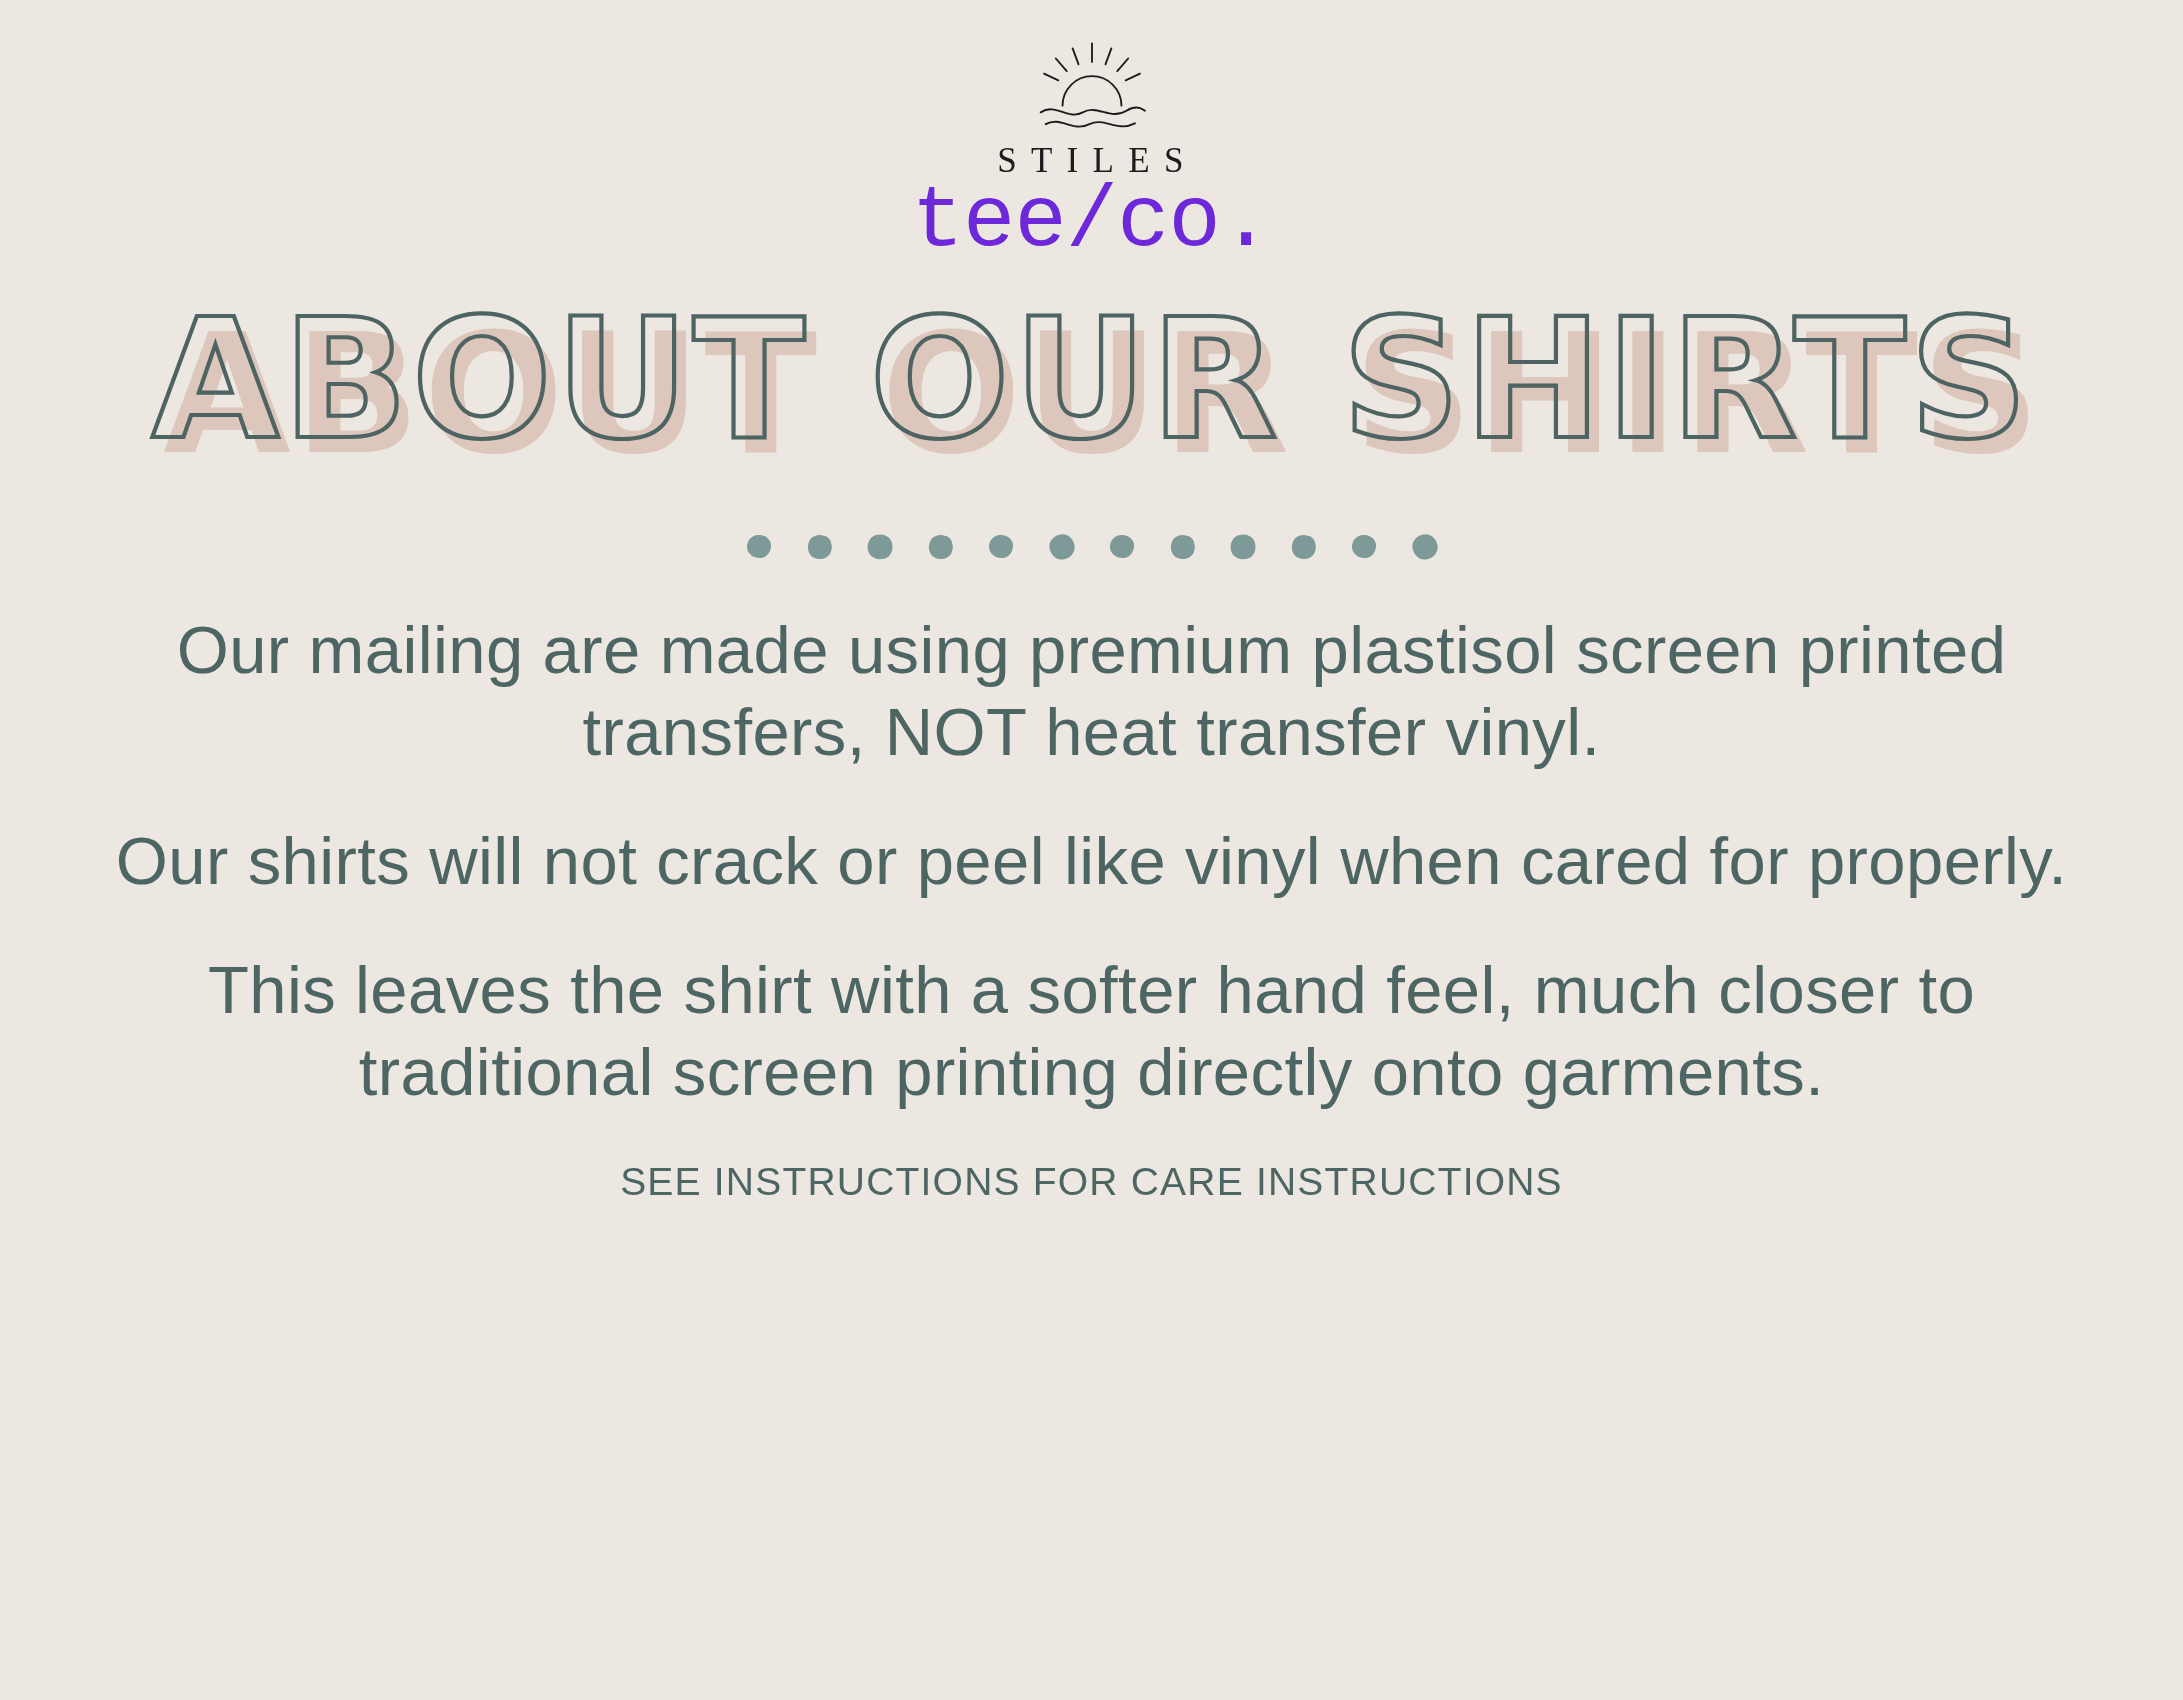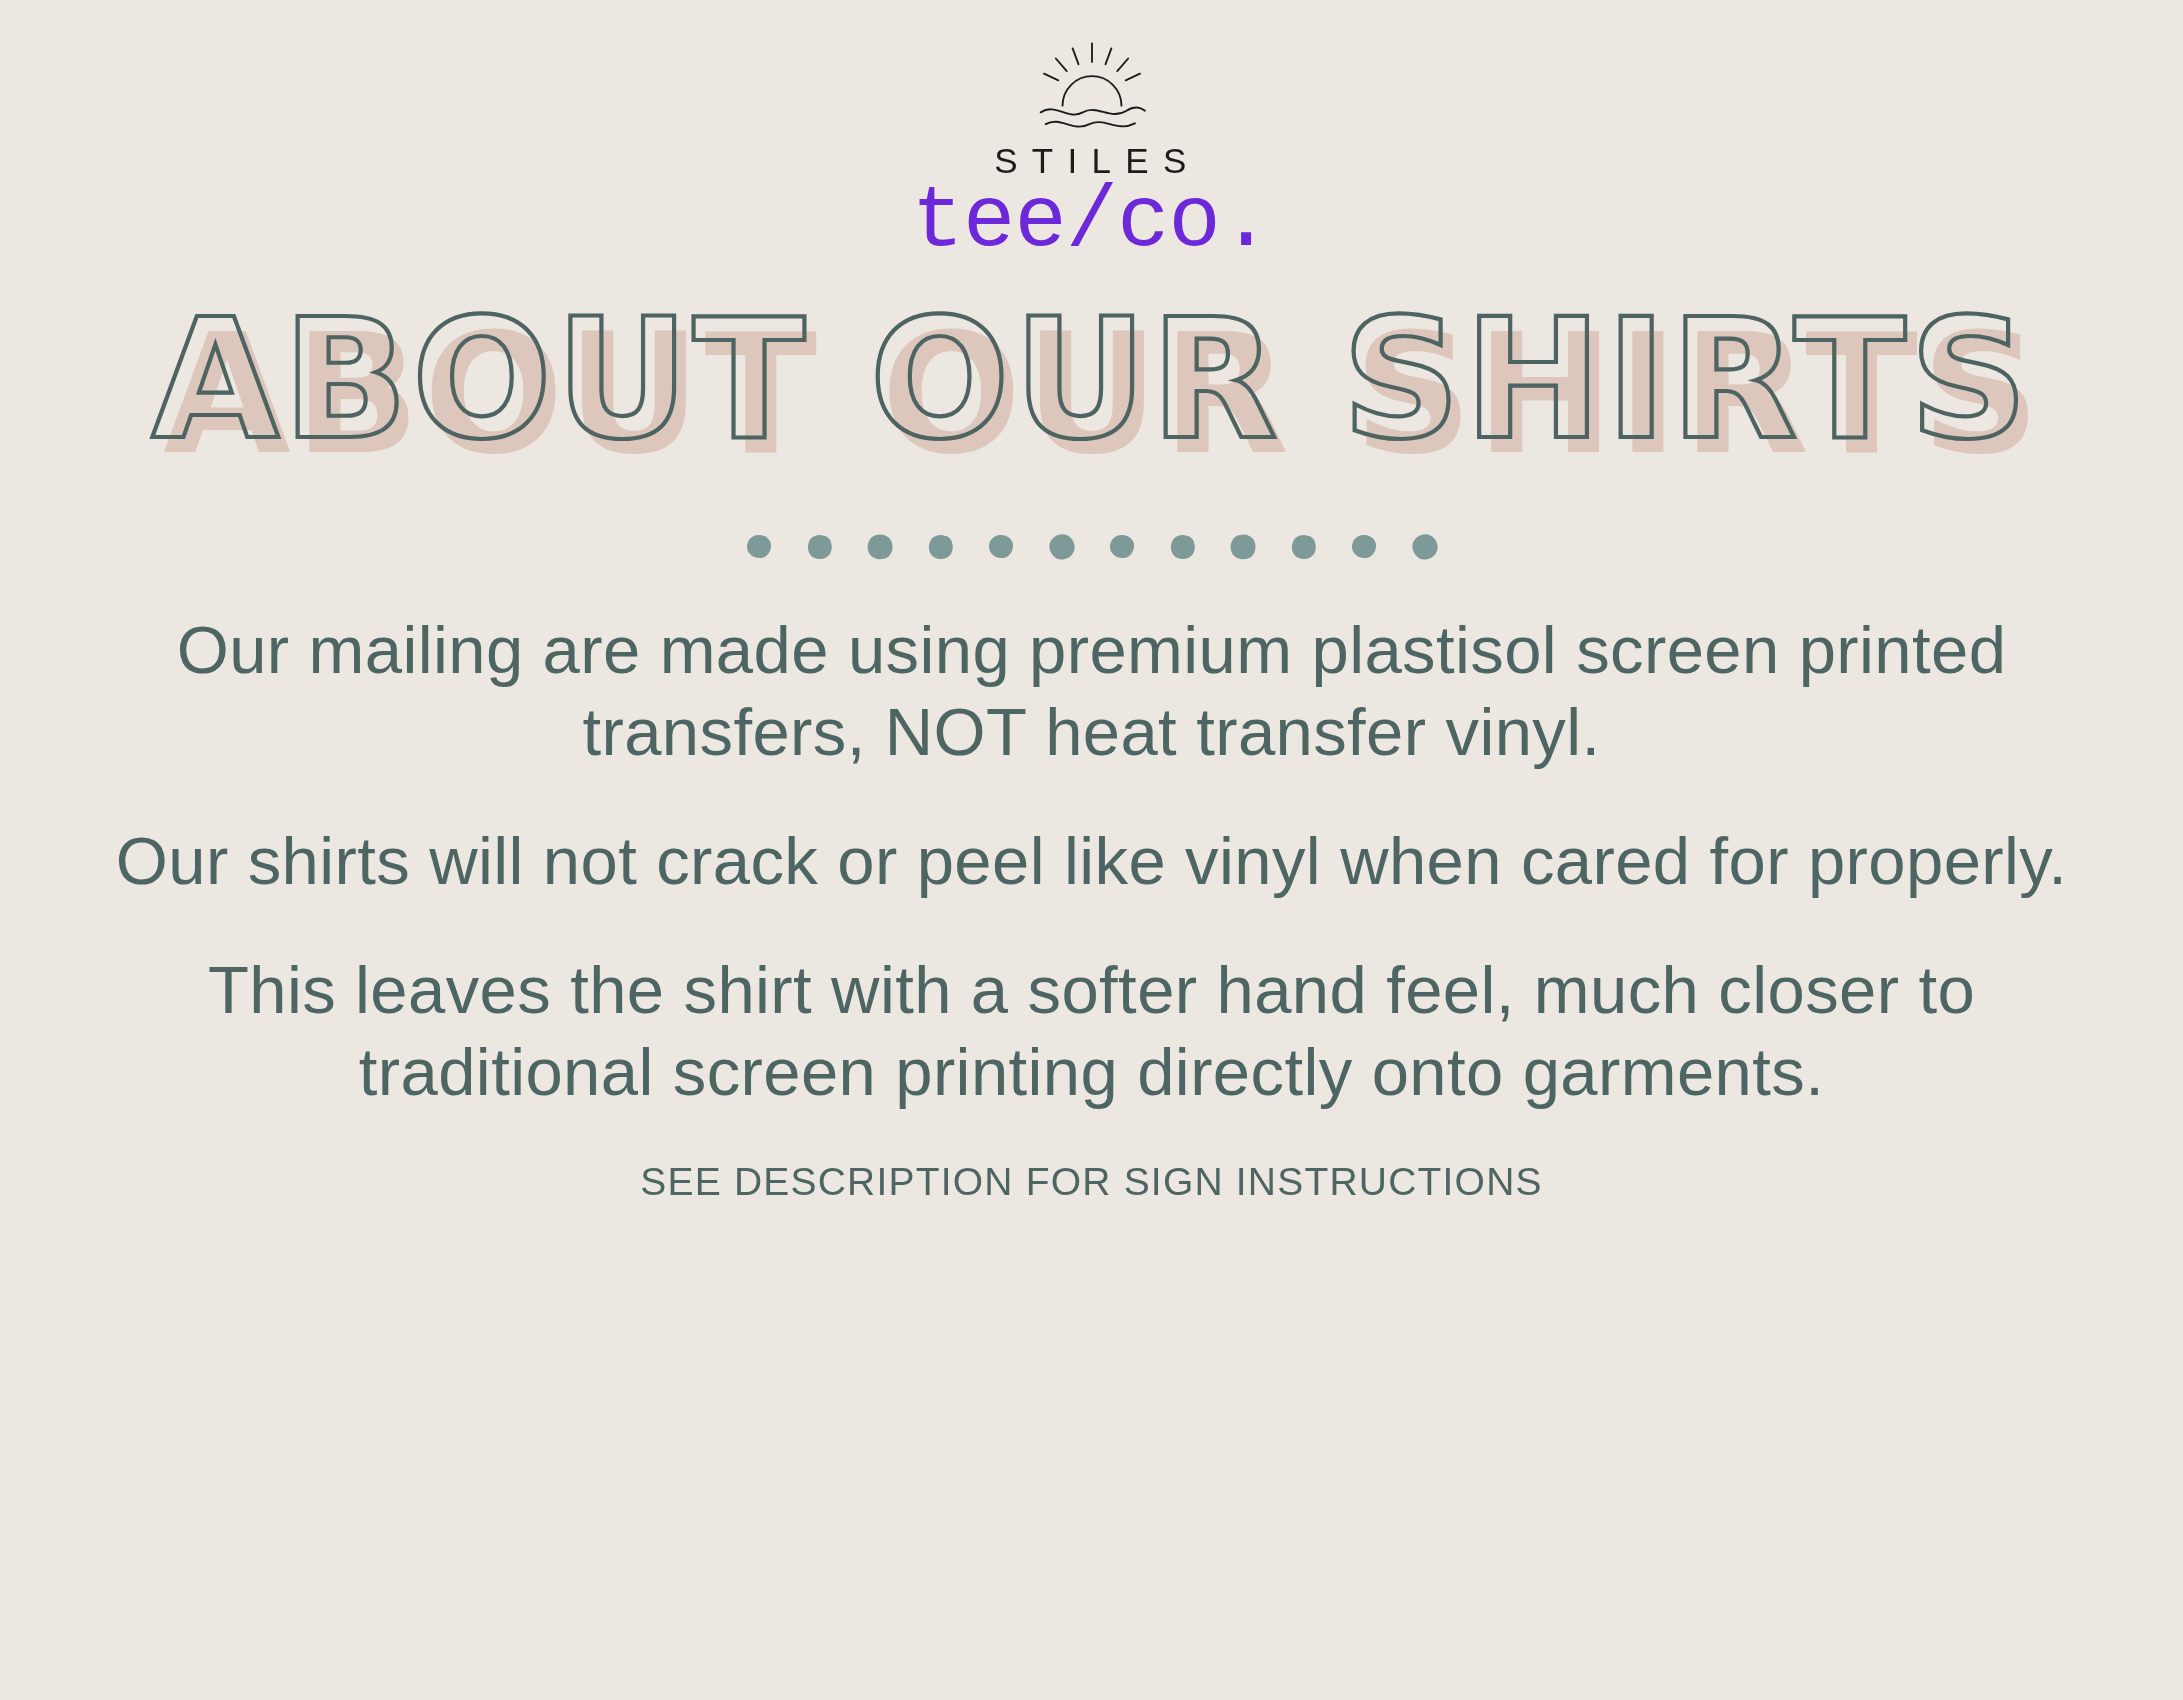--- a/index.html
+++ b/index.html
@@ -31,21 +31,21 @@
     flex-direction: column;
     align-items: center;
     width: 353px;
   }
   .logo-mark {
     width: 160px;
     height: 101px;
     display: block;
   }
   .logo-brand {
-    font-family: Liberation Sans, sans-serif;
+    font-family: Liberation Serif, serif;
     font-size: 35px;
     letter-spacing: 14.3px;
     color: #1c1c1c;
     margin-top: 1.7px;
     margin-left: 11.8px;
     line-height: 1;
   }
   .logo-wordmark {
     font-family: Liberation Mono, monospace;
     font-size: 87px;
@@ -201,18 +201,18 @@
     <span class="dot"></span>
     <span class="dot"></span>
     <span class="dot"></span>
     <span class="dot"></span>
   </div>
 
   <div class="body-copy">
     <p class="para">Our mailing are made using premium plastisol screen printed transfers, NOT heat transfer vinyl.</p>
     <p class="para">Our shirts will not crack or peel like vinyl when cared for properly.</p>
     <p class="para">This leaves the shirt with a softer hand feel, much closer to traditional screen printing directly onto garments.</p>
-    <div class="care-line">SEE DESCRIPTION FOR SIGN INSTRUCTIONS</div>
+    <div class="care-line">SEE INSTRUCTIONS FOR CARE INSTRUCTIONS</div>
   </div>
 
 
 </div>
 
 
 </body></html>

